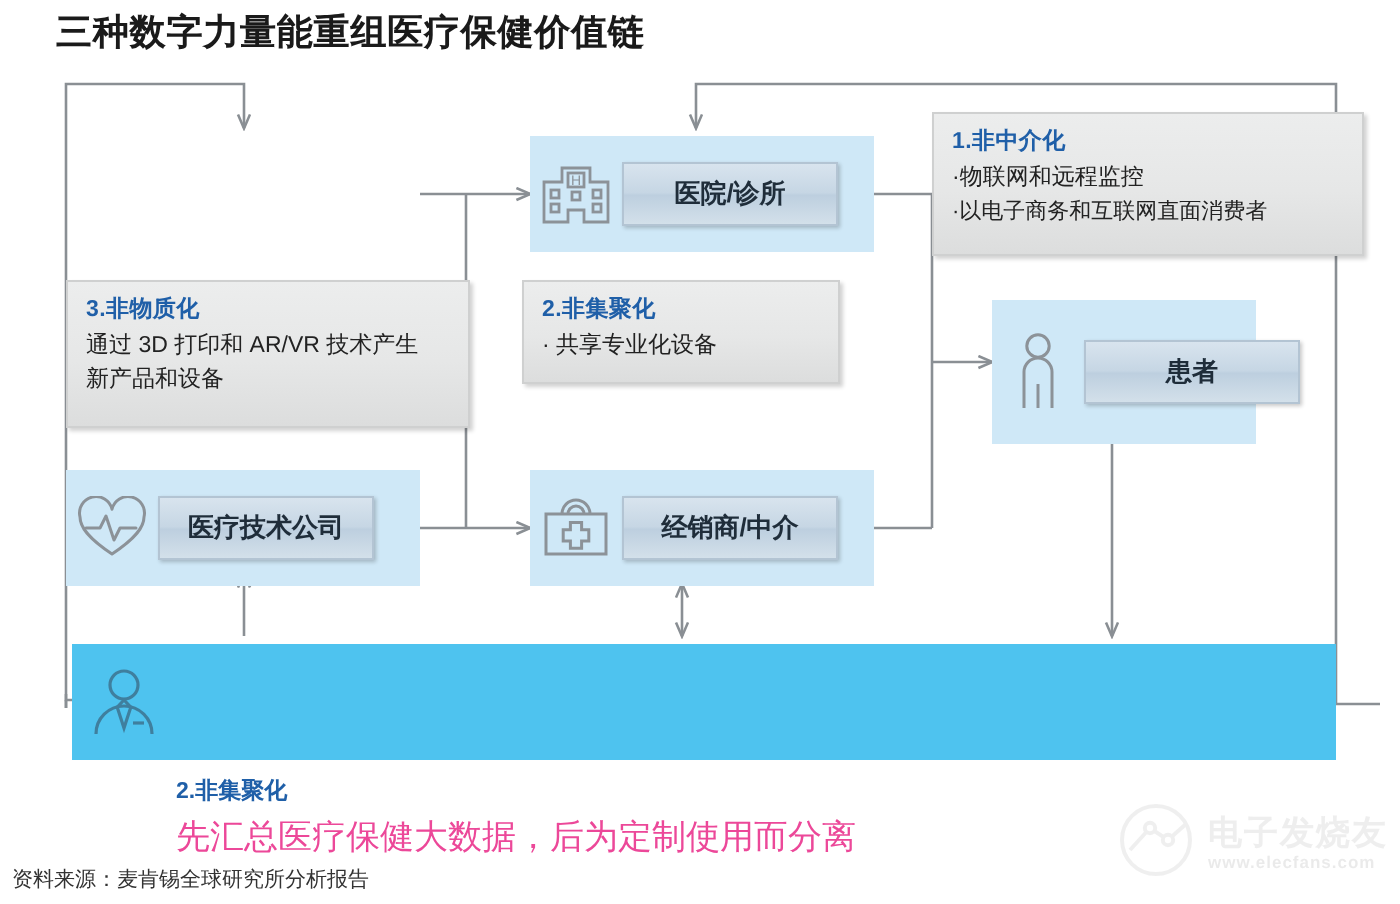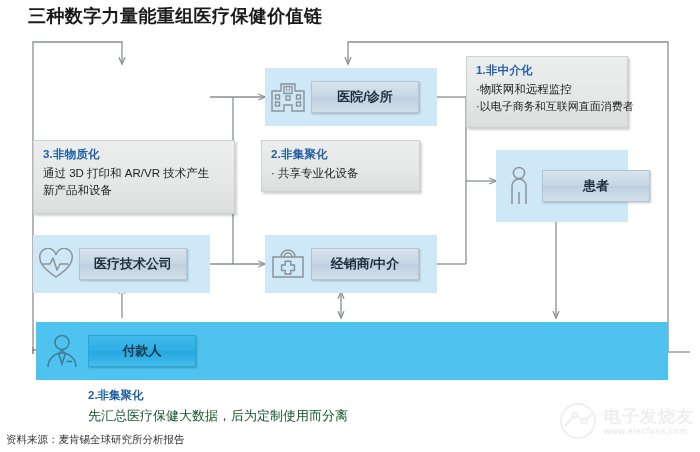--- a/index.html
+++ b/index.html
@@ -49,21 +49,21 @@
     background:linear-gradient(to bottom,#eceded 0%,#e6e7e7 55%,#dcdddd 100%);
     border:1px solid #cfd0d0;
     box-shadow:1.5px 1.5px 2px rgba(0,0,0,.18);
     padding:6px 9px 7px 9px;box-sizing:border-box;
   }
   .card .hd{color:#1f5fa8;font-size:11.5px;font-weight:bold;margin-bottom:3px;letter-spacing:.2px;}
   .card .li{color:#222;font-size:11.5px;line-height:17px;white-space:nowrap;}
 
   
   .cap-hd{position:absolute;color:#1f5fa8;font-size:11.5px;font-weight:bold;}
-  .cap-bd{position:absolute;color:#14532d;font-size:13px;}
+  .cap-bd{position:absolute;color:#ec4899;font-size:17px;}
   .source{position:absolute;color:#333;font-size:10.5px;}
 
   
   .wm{position:absolute;right:6px;bottom:8px;opacity:.30;
       display:flex;align-items:center;gap:3px;pointer-events:none;}
   .wm .wmtxt{display:flex;flex-direction:column;line-height:1;}
   .wm .w1{font-size:17px;font-weight:bold;color:#c9c9c9;letter-spacing:1px;}
   .wm .w2{font-size:8.5px;font-weight:bold;color:#bdbdbd;letter-spacing:.5px;margin-top:2px;}
 </style>
 </head>
@@ -164,24 +164,23 @@
 
   <div class="payer" style="left:36px;top:322px;width:632px;height:58px;">
     <span class="ico">
       <svg width="34" height="36" viewBox="0 0 34 36" fill="none" stroke="#3f7f9e" stroke-width="1.6">
         <circle cx="17" cy="9.5" r="7"></circle>
         <path d="M3,34 a14,14 0 0 1 28,0"></path>
         <path d="M17,17 L13.6,20.6 L17,31 L20.4,20.6 Z"></path>
         <line x1="21.5" y1="28.5" x2="27" y2="28.5"></line>
       </svg>
     </span>
-    <span class="chip">付款人</span>
-  </div>
-
-  <div class="card" style="left:466px;top:56px;width:162px;height:72px;">
+  </div>
+
+  <div class="card" style="left:466px;top:56px;width:216px;height:72px;">
     <div class="hd">1.非中介化</div>
     <div class="li">·物联网和远程监控</div>
     <div class="li" style="font-size:11px;">·以电子商务和互联网直面消费者</div>
   </div>
 
   <div class="card" style="left:261px;top:140px;width:159px;height:52px;">
     <div class="hd">2.非集聚化</div>
     <div class="li">· 共享专业化设备</div>
   </div>
 

